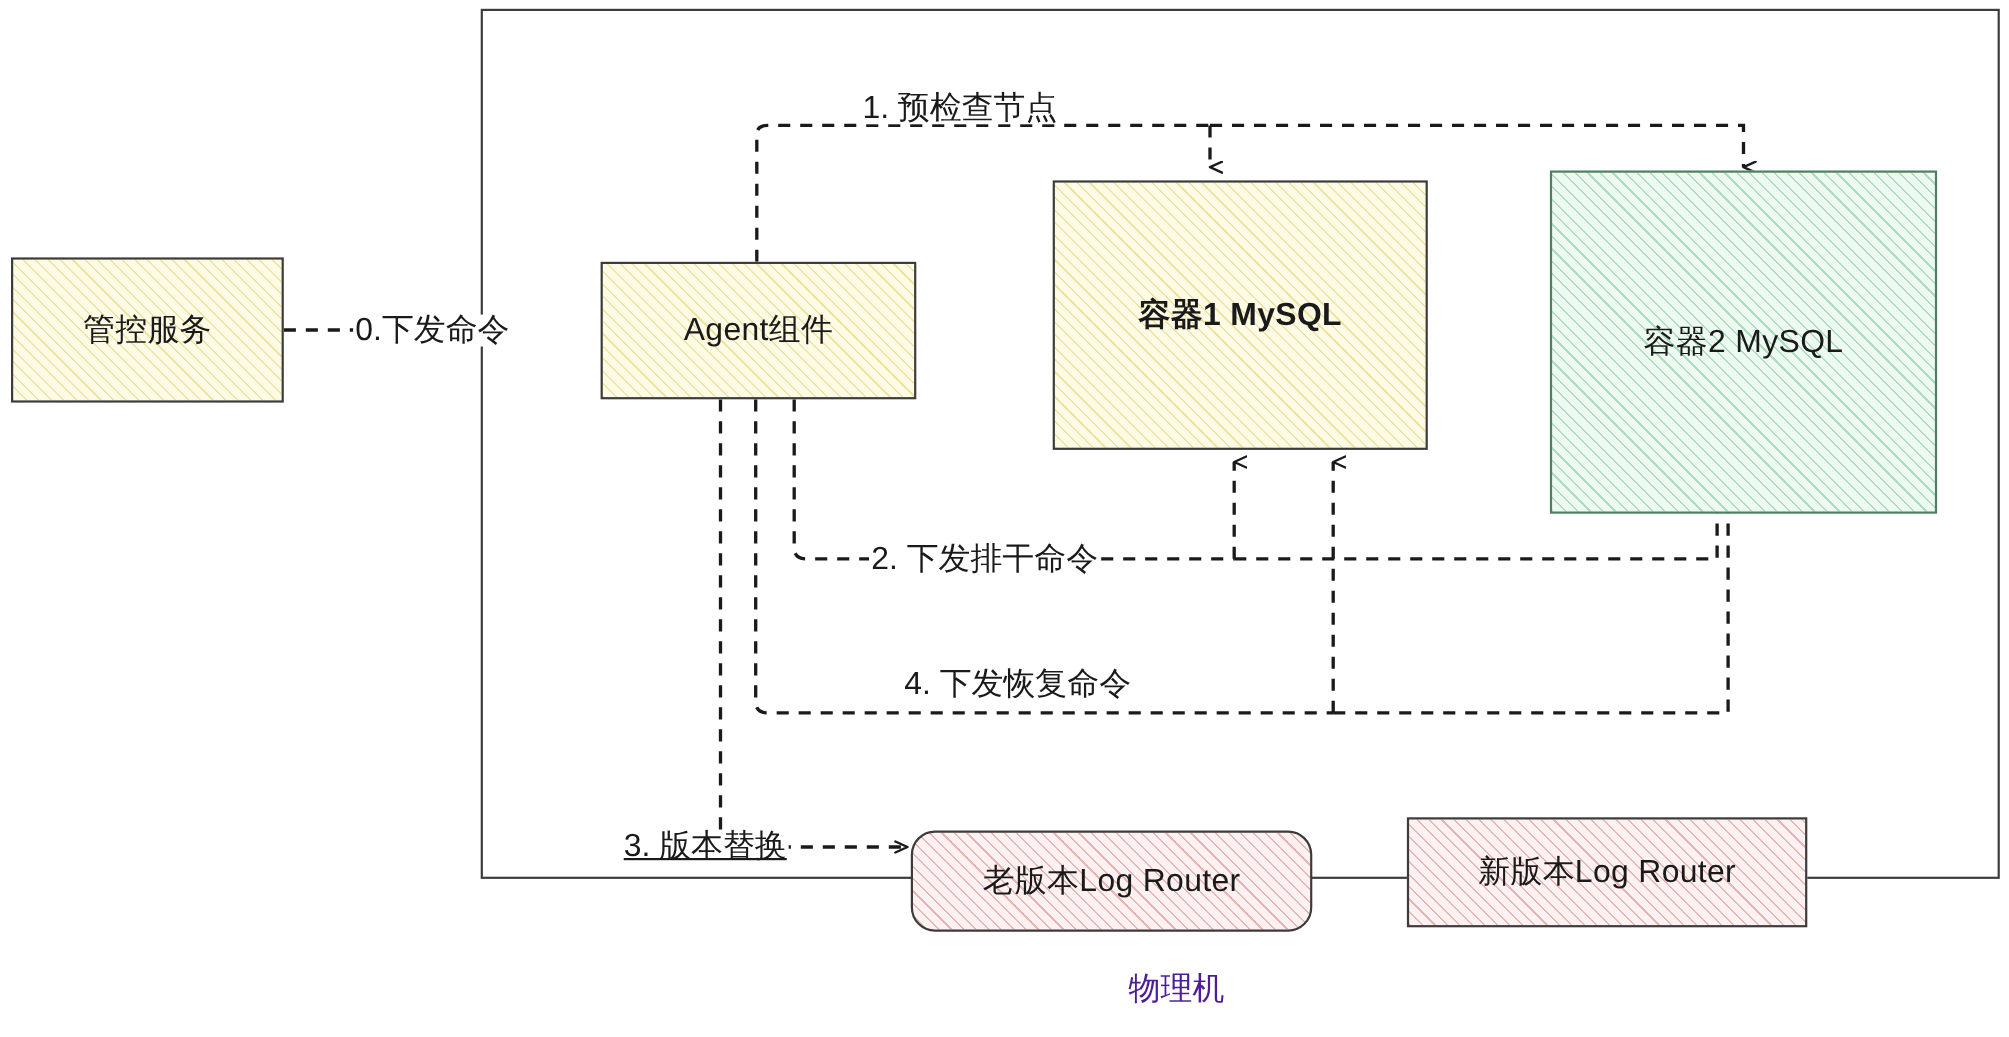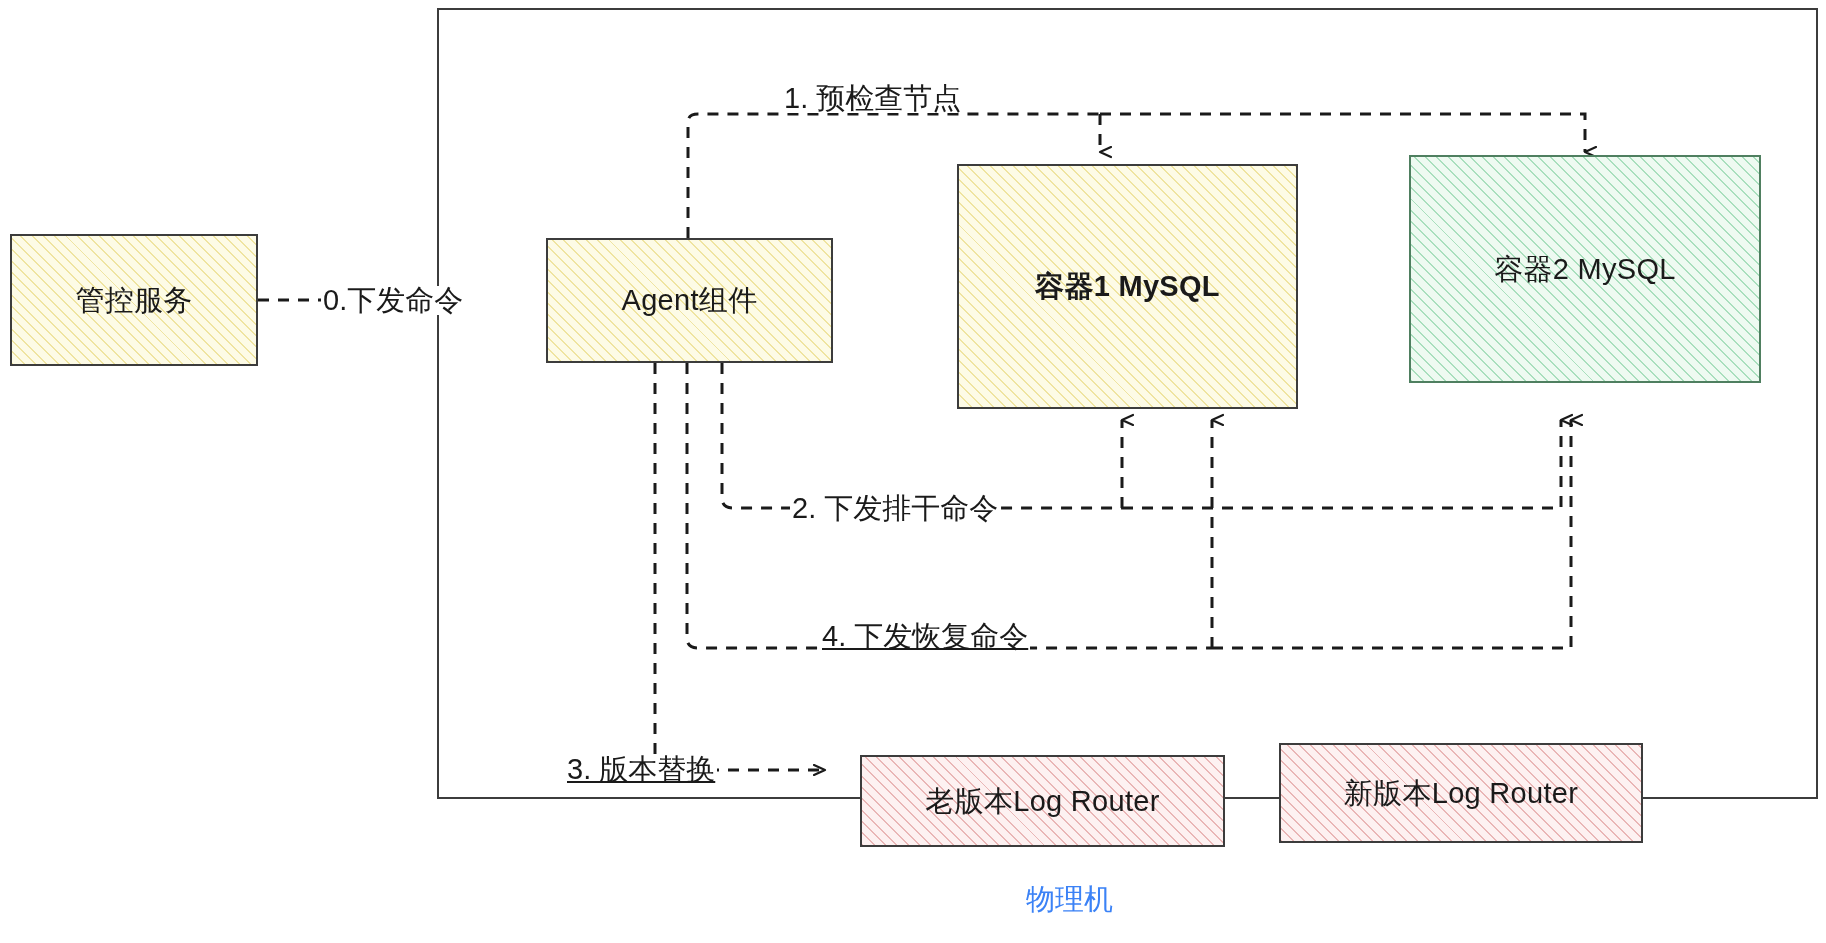--- a/index.html
+++ b/index.html
@@ -73,21 +73,21 @@
     position: absolute;
     color: #1a1a1a;
     font-size: 29px;
     white-space: nowrap;
     background: #ffffff;
     padding: 0 2px;
     line-height: 1;
   }
   .frame-label {
     position: absolute;
-    color: #3b82f6;
+    color: #4c1d95;
     font-size: 29px;
     white-space: nowrap;
     line-height: 1;
   }
 </style>
 </head>
 <body>
 
 <div id="canvas">
 
@@ -131,25 +131,25 @@
   </div>
 
   <div class="node hatch-yellow" style="left:546px; top:238px; width:287px; height:125px;text-align:center;">
     <span>Agent组件</span>
   </div>
 
   <div class="node hatch-yellow" style="left:957px; top:164px; width:341px; height:245px;font-weight:bold;">
     <span>容器1 MySQL</span>
   </div>
 
-  <div class="node hatch-green" style="left:1409px; top:155px; width:352px; height:228px;text-align:right;">
+  <div class="node hatch-green" style="left:1409px; top:155px; width:352px; height:312px;text-align:right;">
     <span>容器2 MySQL</span>
   </div>
 
-  <div class="node hatch-pink" style="left:860px; top:755px; width:365px; height:92px;">
+  <div class="node hatch-pink" style="left:828px; top:755px; width:365px; height:92px;border-radius:22px;">
     <span>老版本Log Router</span>
   </div>
 
   <div class="node hatch-pink" style="left:1279px; top:743px; width:364px; height:100px;">
     <span>新版本Log Router</span>
   </div>
 
   <div class="edge-label" style="left:321px; top:286px;text-align:center;">
     <span>0.下发命令</span>
   </div>
@@ -159,21 +159,21 @@
   </div>
 
   <div class="edge-label" style="left:790px; top:494px;">
     <span>2. 下发排干命令</span>
   </div>
 
   <div class="edge-label" style="left:565px; top:755px;text-decoration:underline;">
     <span>3. 版本替换</span>
   </div>
 
-  <div class="edge-label" style="left:820px; top:622px;text-decoration:underline;">
+  <div class="edge-label" style="left:820px; top:608px;">
     <span>4. 下发恢复命令</span>
   </div>
 
   <div class="frame-label" style="left:1026px; top:885px;">
     <span>物理机</span>
   </div>
 
 </div>
 
 </body></html>

